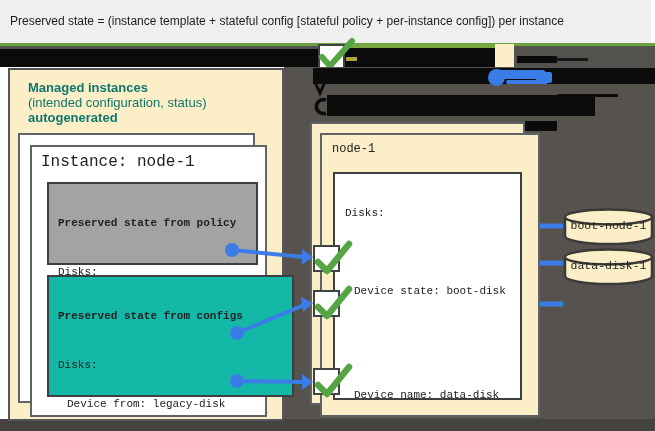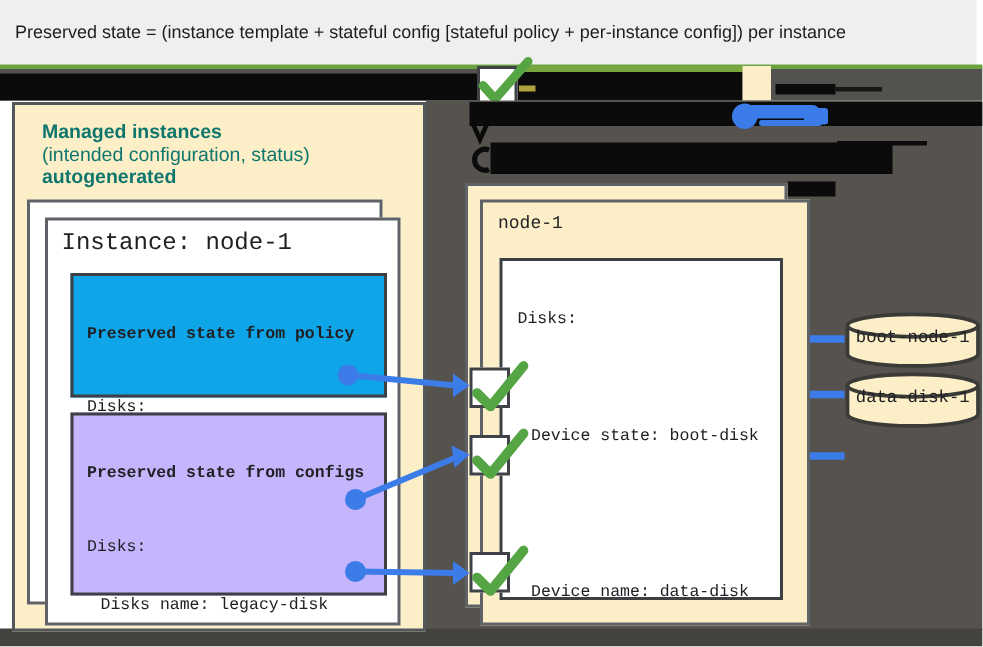--- a/index.html
+++ b/index.html
@@ -47,22 +47,22 @@
   .blue-bar1{left:498px;top:70px;width:48px;height:9px;border-radius:4px;background:var(--blue)}
   .blue-bar2{left:506px;top:80px;width:42px;height:4px;border-radius:2px;background:var(--blue)}
   .blue-bar3{left:536px;top:72px;width:16px;height:11px;border-radius:2px;background:var(--blue)}
 
   
   .left-yellow{left:8px;top:68px;width:276px;height:353px;background:var(--cream);border:2px solid #53565a}
   .left-header{left:28px;top:80px;font-size:13px;line-height:15px;color:#0f766e}
   .back-card{left:18px;top:133px;width:237px;height:270px;background:#fff;border:2px solid var(--bgray)}
   .front-card{left:30px;top:145px;width:237px;height:272px;background:#fff;border:2px solid var(--bgray)}
   .instance-title{left:41px;top:156px;font-size:16px}
-  .policy-box{left:47px;top:182px;width:211px;height:83px;background:#0ea5e9;border:2px solid var(--bdark);padding:7px 0 0 9px}
-  .configs-box{left:47px;top:275px;width:211px;height:122px;background:#c4b5fd;border:2px solid var(--bdark);padding:7px 0 0 9px}
+  .policy-box{left:47px;top:182px;width:211px;height:83px;background:#a3a3a3;border:2px solid var(--bdark);padding:7px 0 0 9px}
+  .configs-box{left:47px;top:275px;width:247px;height:122px;background:#14b8a6;border:2px solid var(--bdark);padding:7px 0 0 9px}
 
   
   .right-back{left:310px;top:122px;width:215px;height:283px;background:var(--cream);border:2px solid var(--bgray)}
   .right-front{left:320px;top:133px;width:220px;height:284px;background:var(--cream);border:2px solid var(--bgray)}
   .node1-label{left:332px;top:143px;font-size:12px}
   .disks-box{left:333px;top:172px;width:189px;height:228px;background:#fff;border:2px solid var(--bdark);padding:7px 0 0 10px}
   .entry{margin-top:13px}
 
   
   .cbox{width:27px;height:27px;background:#fff;border:2px solid #3f4347}
@@ -129,21 +129,21 @@
   <div class="abs mono policy-box">
     <div class="b">Preserved state from policy</div>
     <div class="gap">Disks:</div>
     <div class="ind">Device name: data-disk</div>
     <div class="ind"><span>Disk name: </span><span class="b">data-disk-1</span></div>
   </div>
 
   <div class="abs mono configs-box">
     <div class="b">Preserved state from configs</div>
     <div class="gap">Disks:</div>
-    <div class="ind">Disks name: legacy-disk</div>
+    <div class="ind">Device from: legacy-disk</div>
     
     
     
   </div>
 
   <div class="abs right-back"></div>
   <div class="abs right-front"></div>
   <div class="abs mono node1-label">node-1</div>
 
   <div class="abs mono disks-box">

